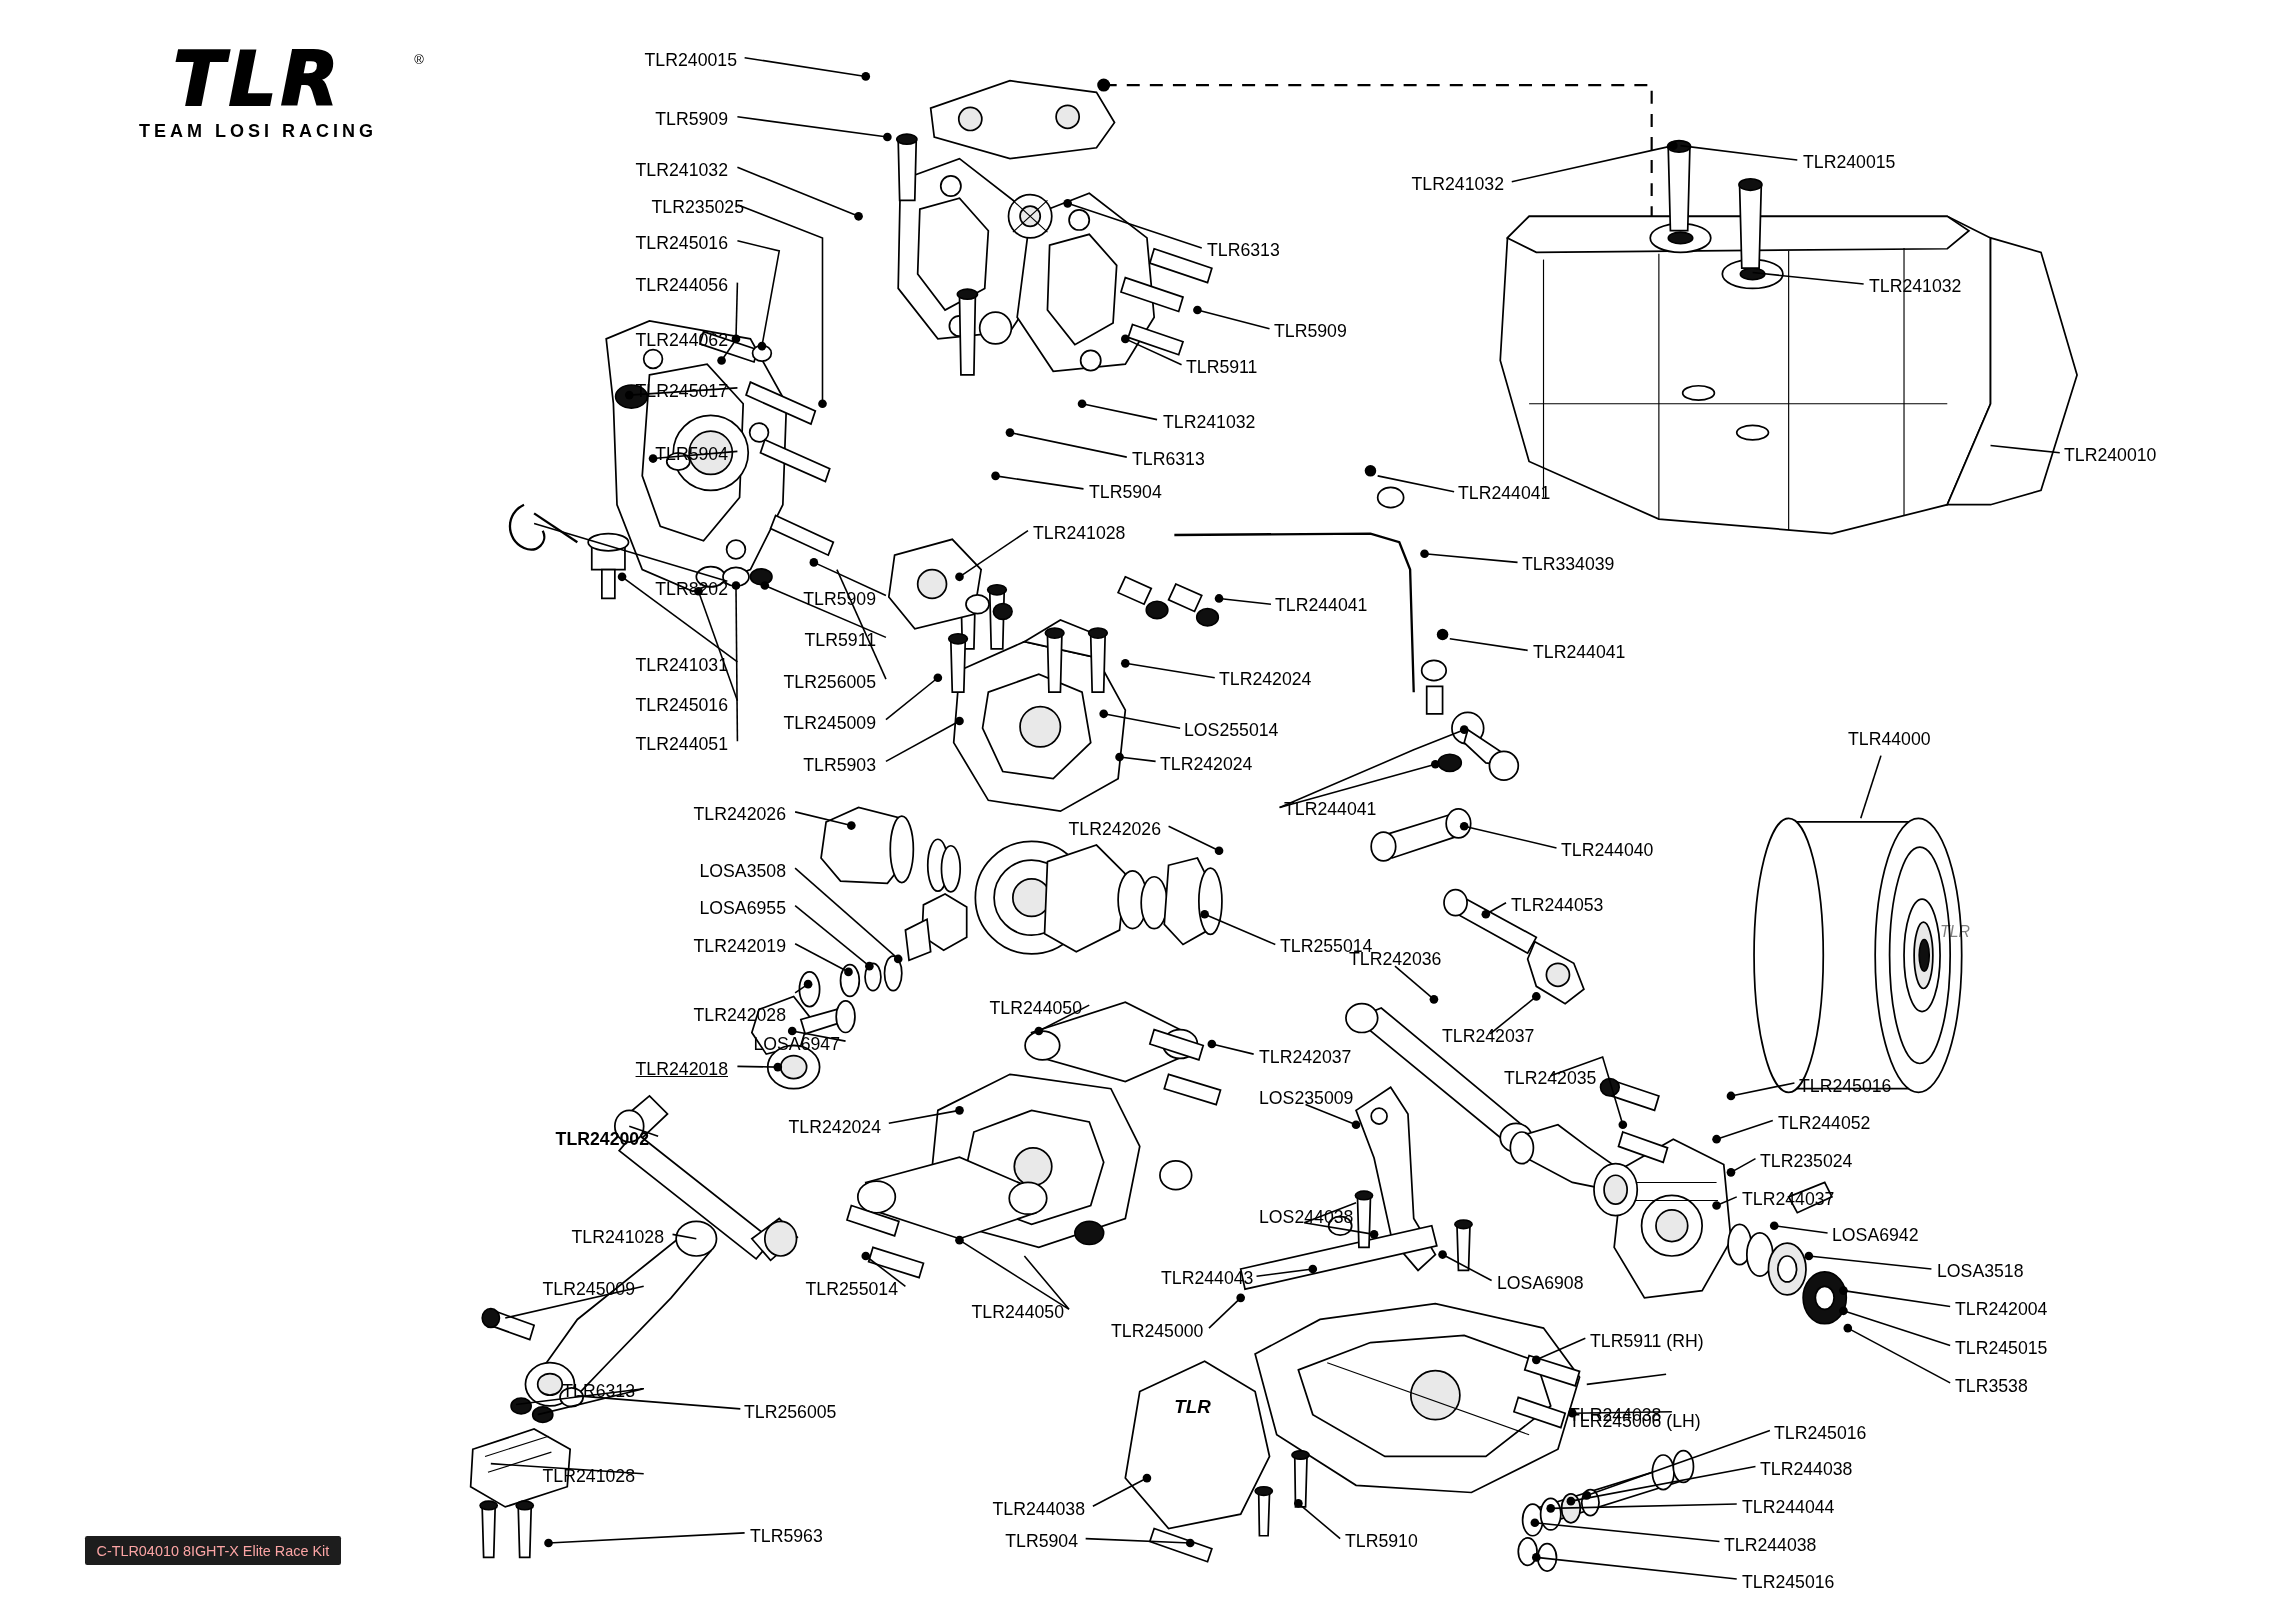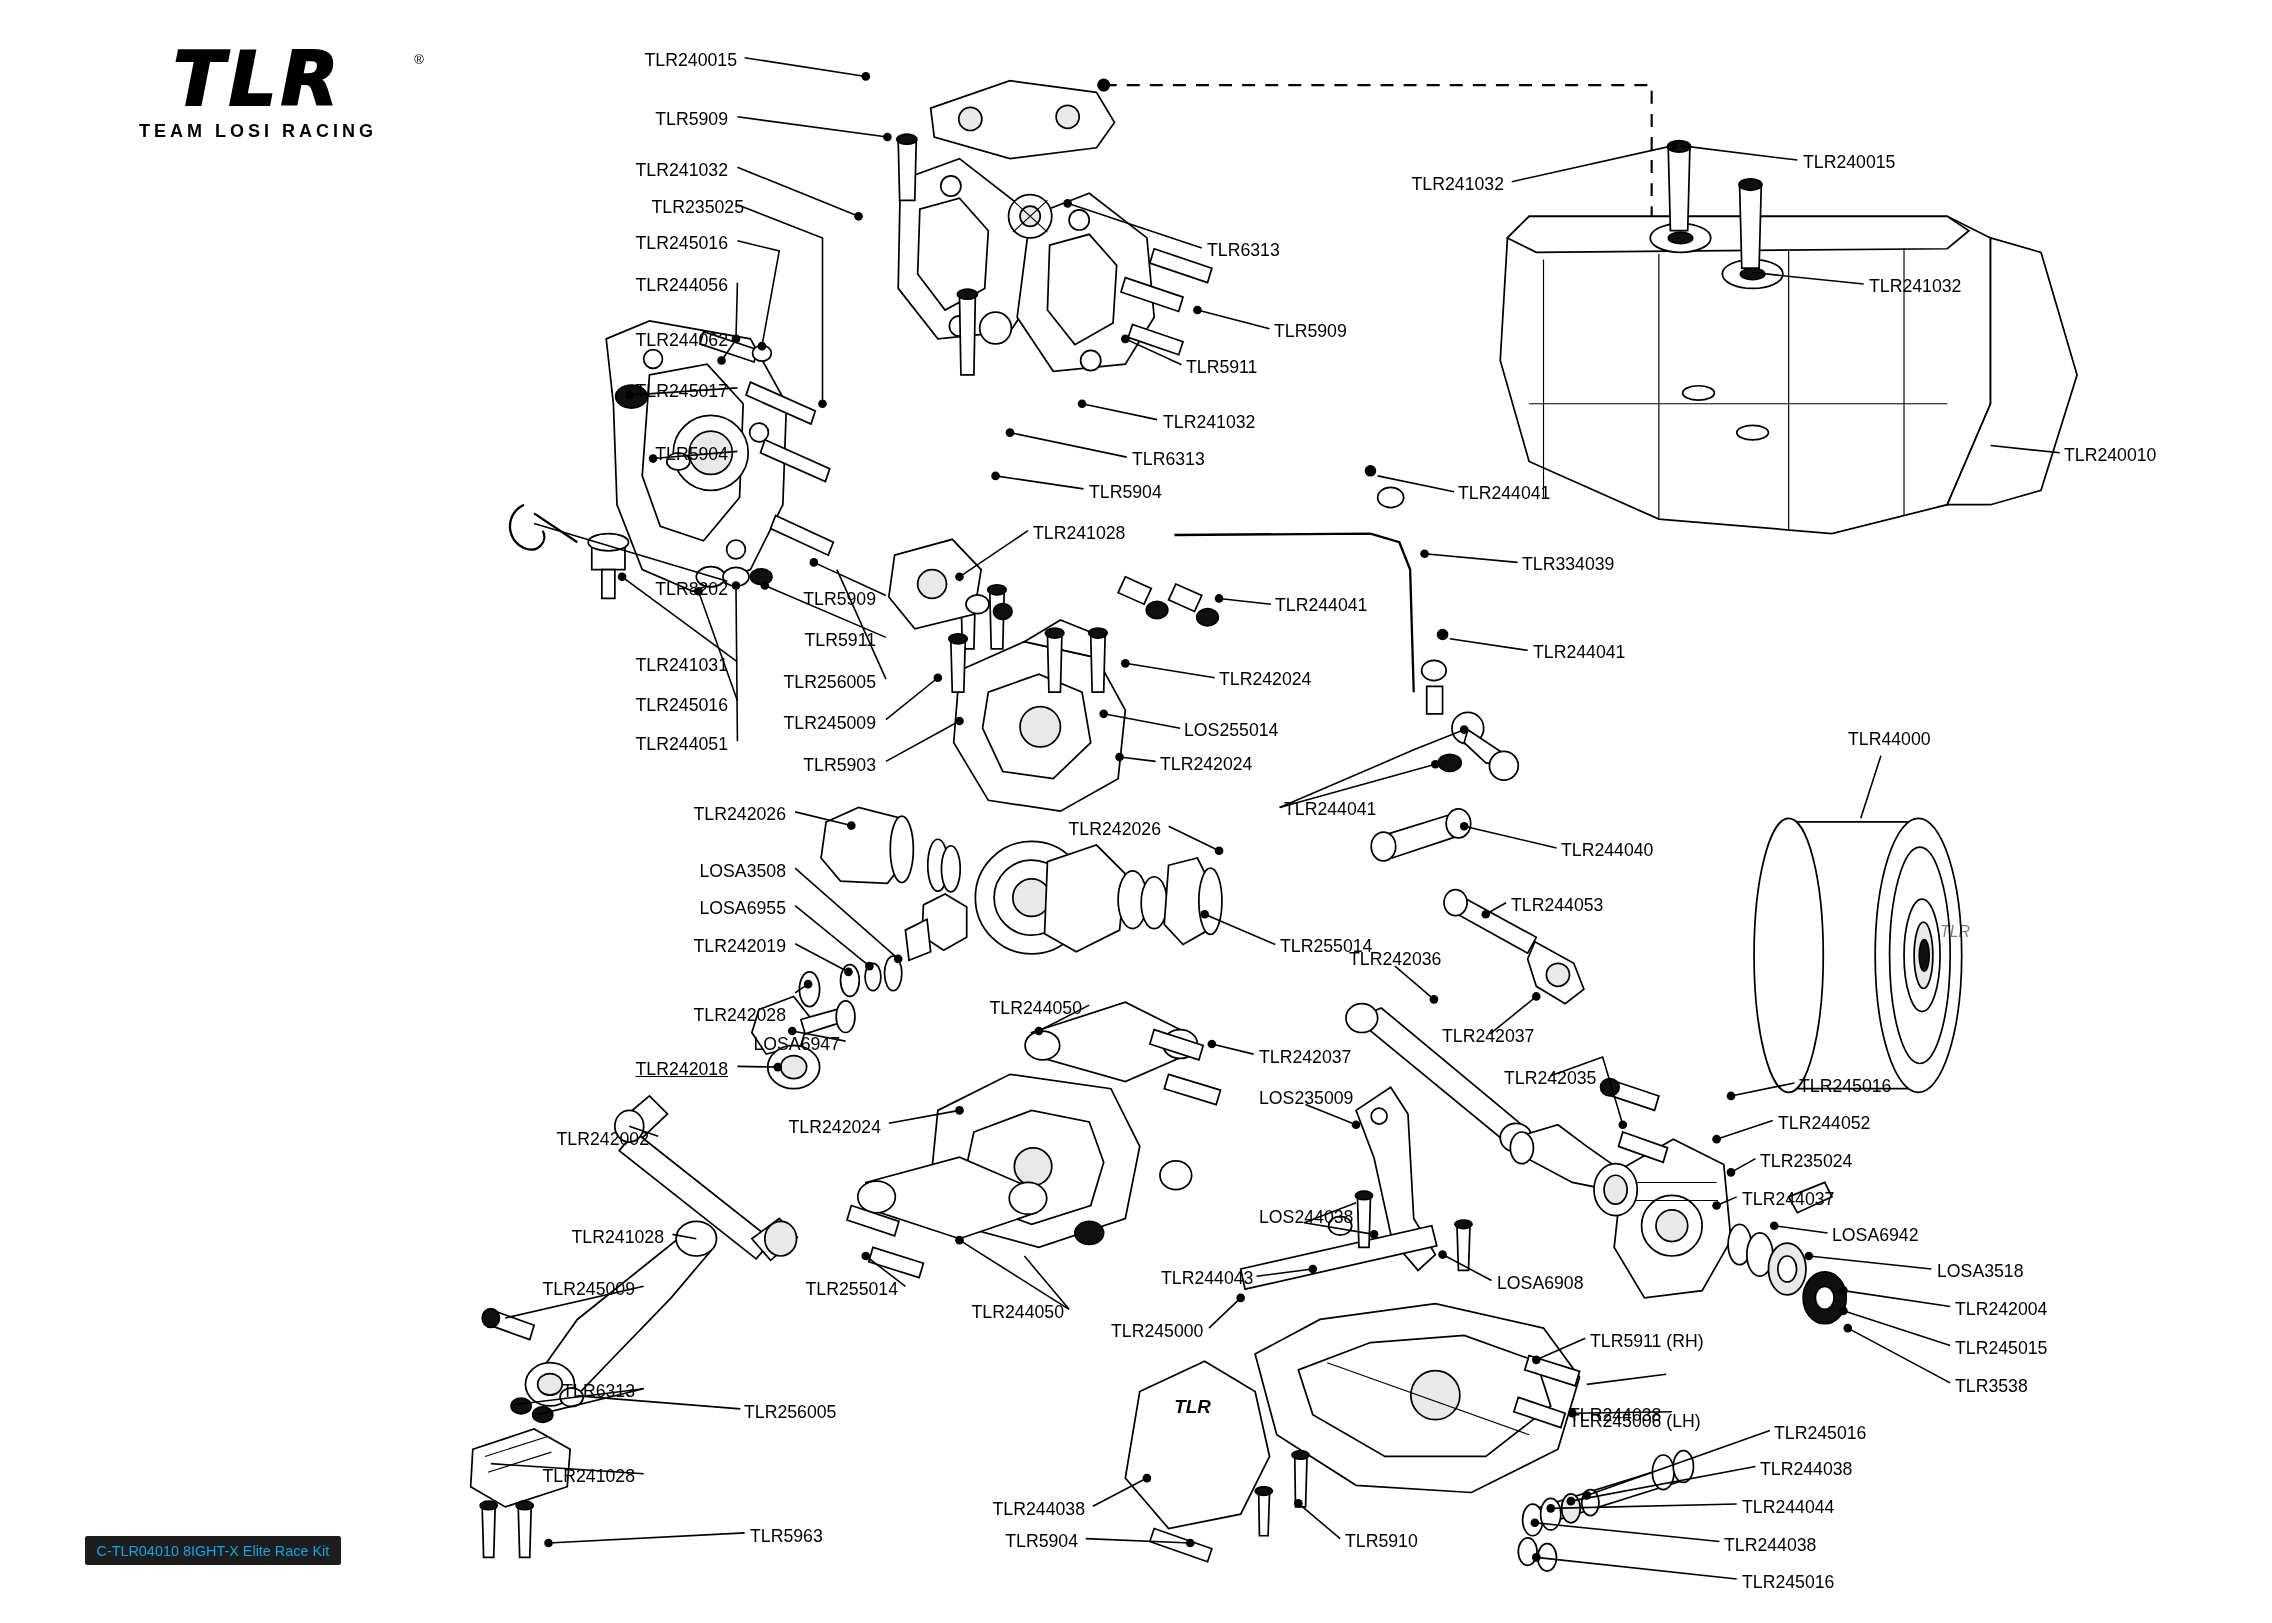--- a/index.html
+++ b/index.html
@@ -68,21 +68,21 @@
     background: #fff;
     white-space: nowrap;
   }
 
   
   .kit-tag {
     position: absolute;
     left: 85px;
     top: 1536px;
     background: #1d1d1d;
-    color: #0ea5e9;
+    color: #fca5a5;
     font-size: 14.4px;
     padding: 6.5px 11.5px;
     border-radius: 2.2px;
     white-space: nowrap;
   }
 
   
   .lbl {
     position: absolute;
     font-size: 17.7px;
@@ -644,21 +644,21 @@
   <div class="lbl" style="left:1349px; top:951px;">TLR242036</div>
   <div class="lbl" style="left:1442px; top:1028px;">TLR242037</div>
   <div class="lbl" style="left:1504px; top:1070px;">TLR242035</div>
 
   <div class="lbl r" style="left:786px; top:806px;">TLR242026</div>
   <div class="lbl r" style="left:786px; top:863px;">LOSA3508</div>
   <div class="lbl r" style="left:786px; top:900px;">LOSA6955</div>
   <div class="lbl r" style="left:786px; top:938px;">TLR242019</div>
   <div class="lbl r" style="left:786px; top:987px;margin-top:20px;">TLR242028</div>
   <div class="lbl r" style="left:728px; top:1061px;text-decoration:underline;">TLR242018</div>
-  <div class="lbl r" style="left:649px;  top:1131px;">TLR242002</div>
+  <div class="lbl r" style="left:649px;  top:1131px;font-weight:bold;">TLR242002</div>
   <div class="lbl r" style="left:664px;  top:1229px;">TLR241028</div>
   <div class="lbl r" style="left:635px;  top:1281px;">TLR245009</div>
   <div class="lbl r" style="left:635px;  top:1383px;">TLR6313</div>
   <div class="lbl r" style="left:635px;  top:1468px;">TLR241028</div>
   <div class="lbl" style="left:750px;  top:1528px;">TLR5963</div>
   <div class="lbl" style="left:744px;  top:1404px;">TLR256005</div>
   <div class="lbl r" style="left:840px; top:1036px;">LOSA6947</div>
   <div class="lbl r" style="left:881px; top:1119px;">TLR242024</div>
   <div class="lbl r" style="left:898px; top:1281px;">TLR255014</div>
   <div class="lbl r" style="left:1064px; top:1304px;">TLR244050</div>

